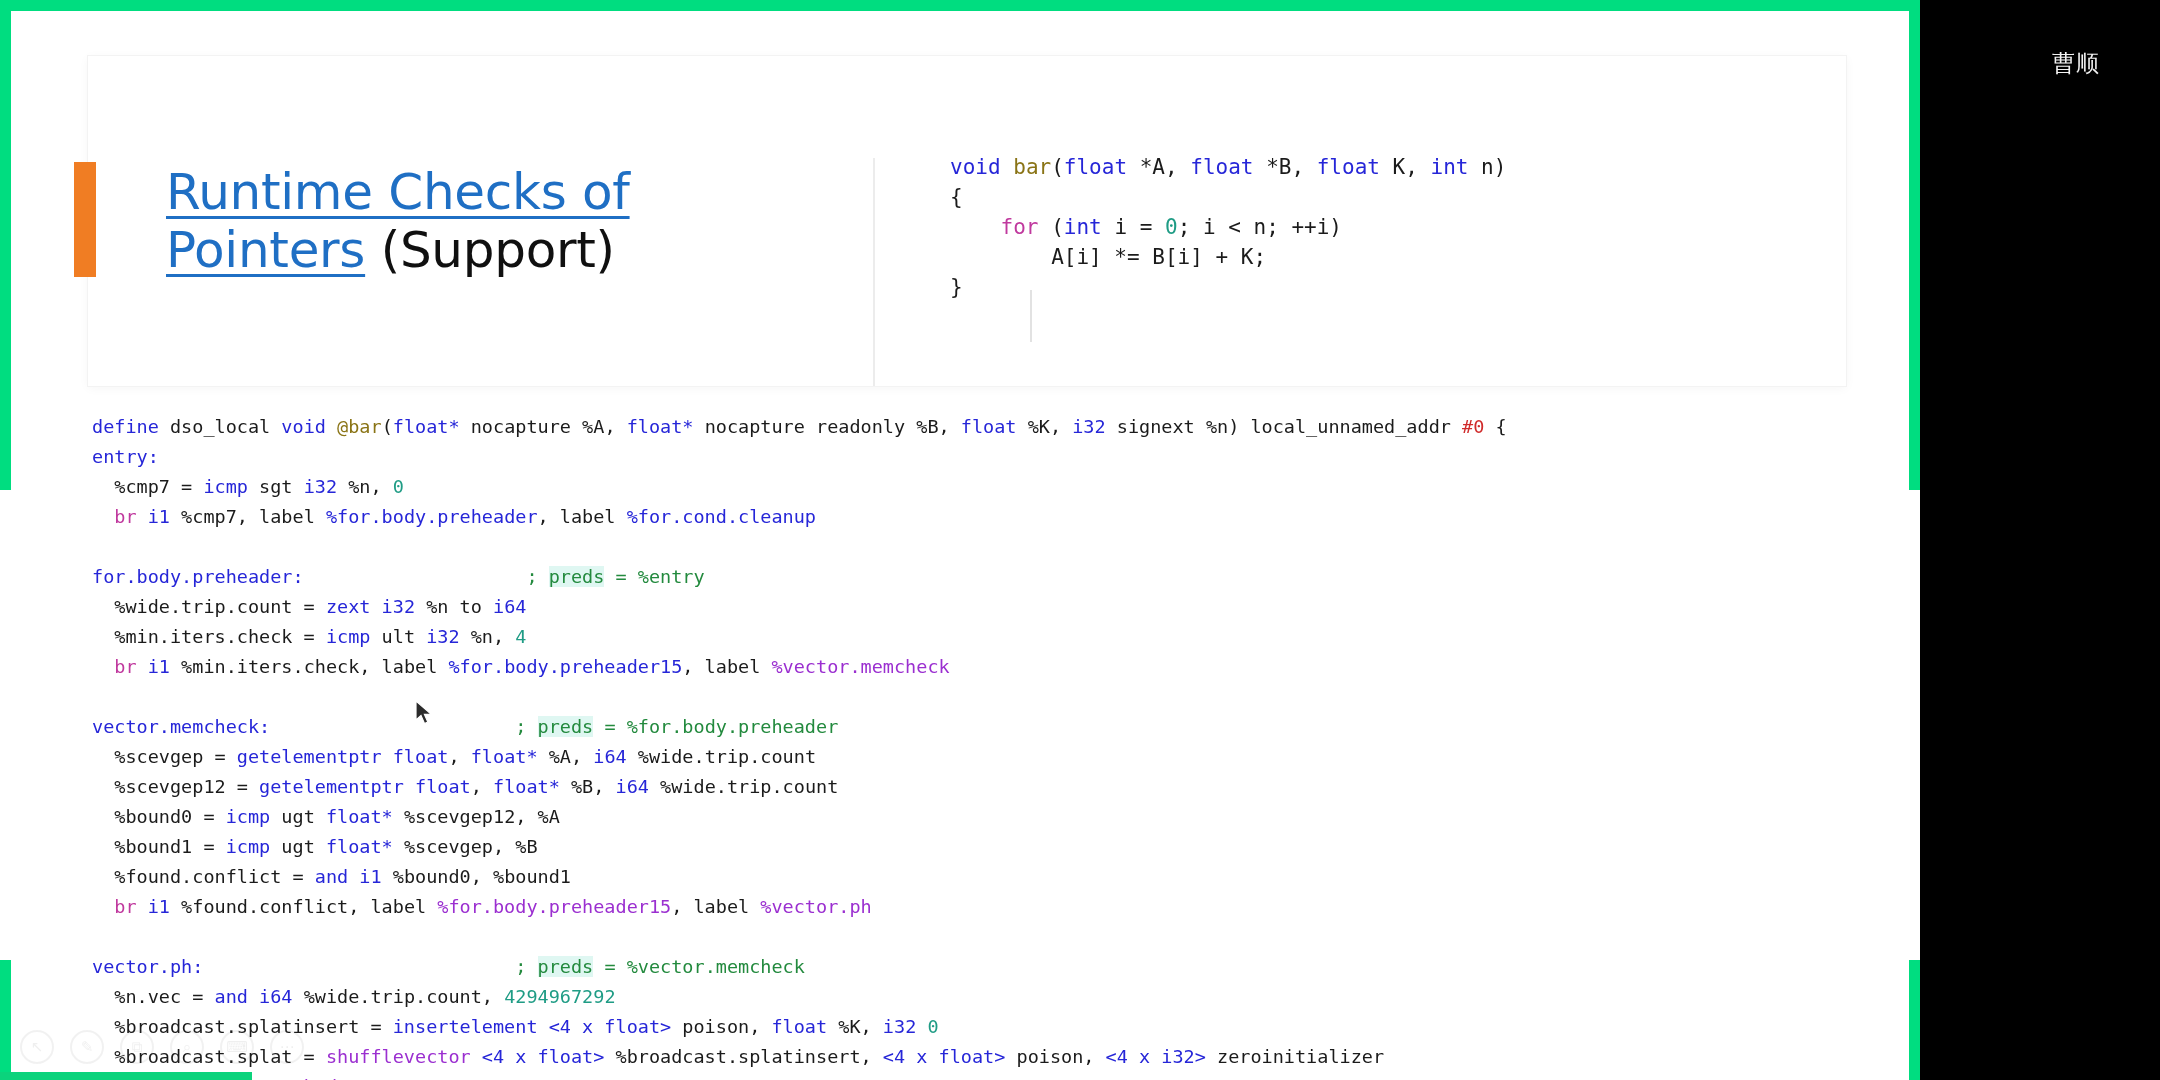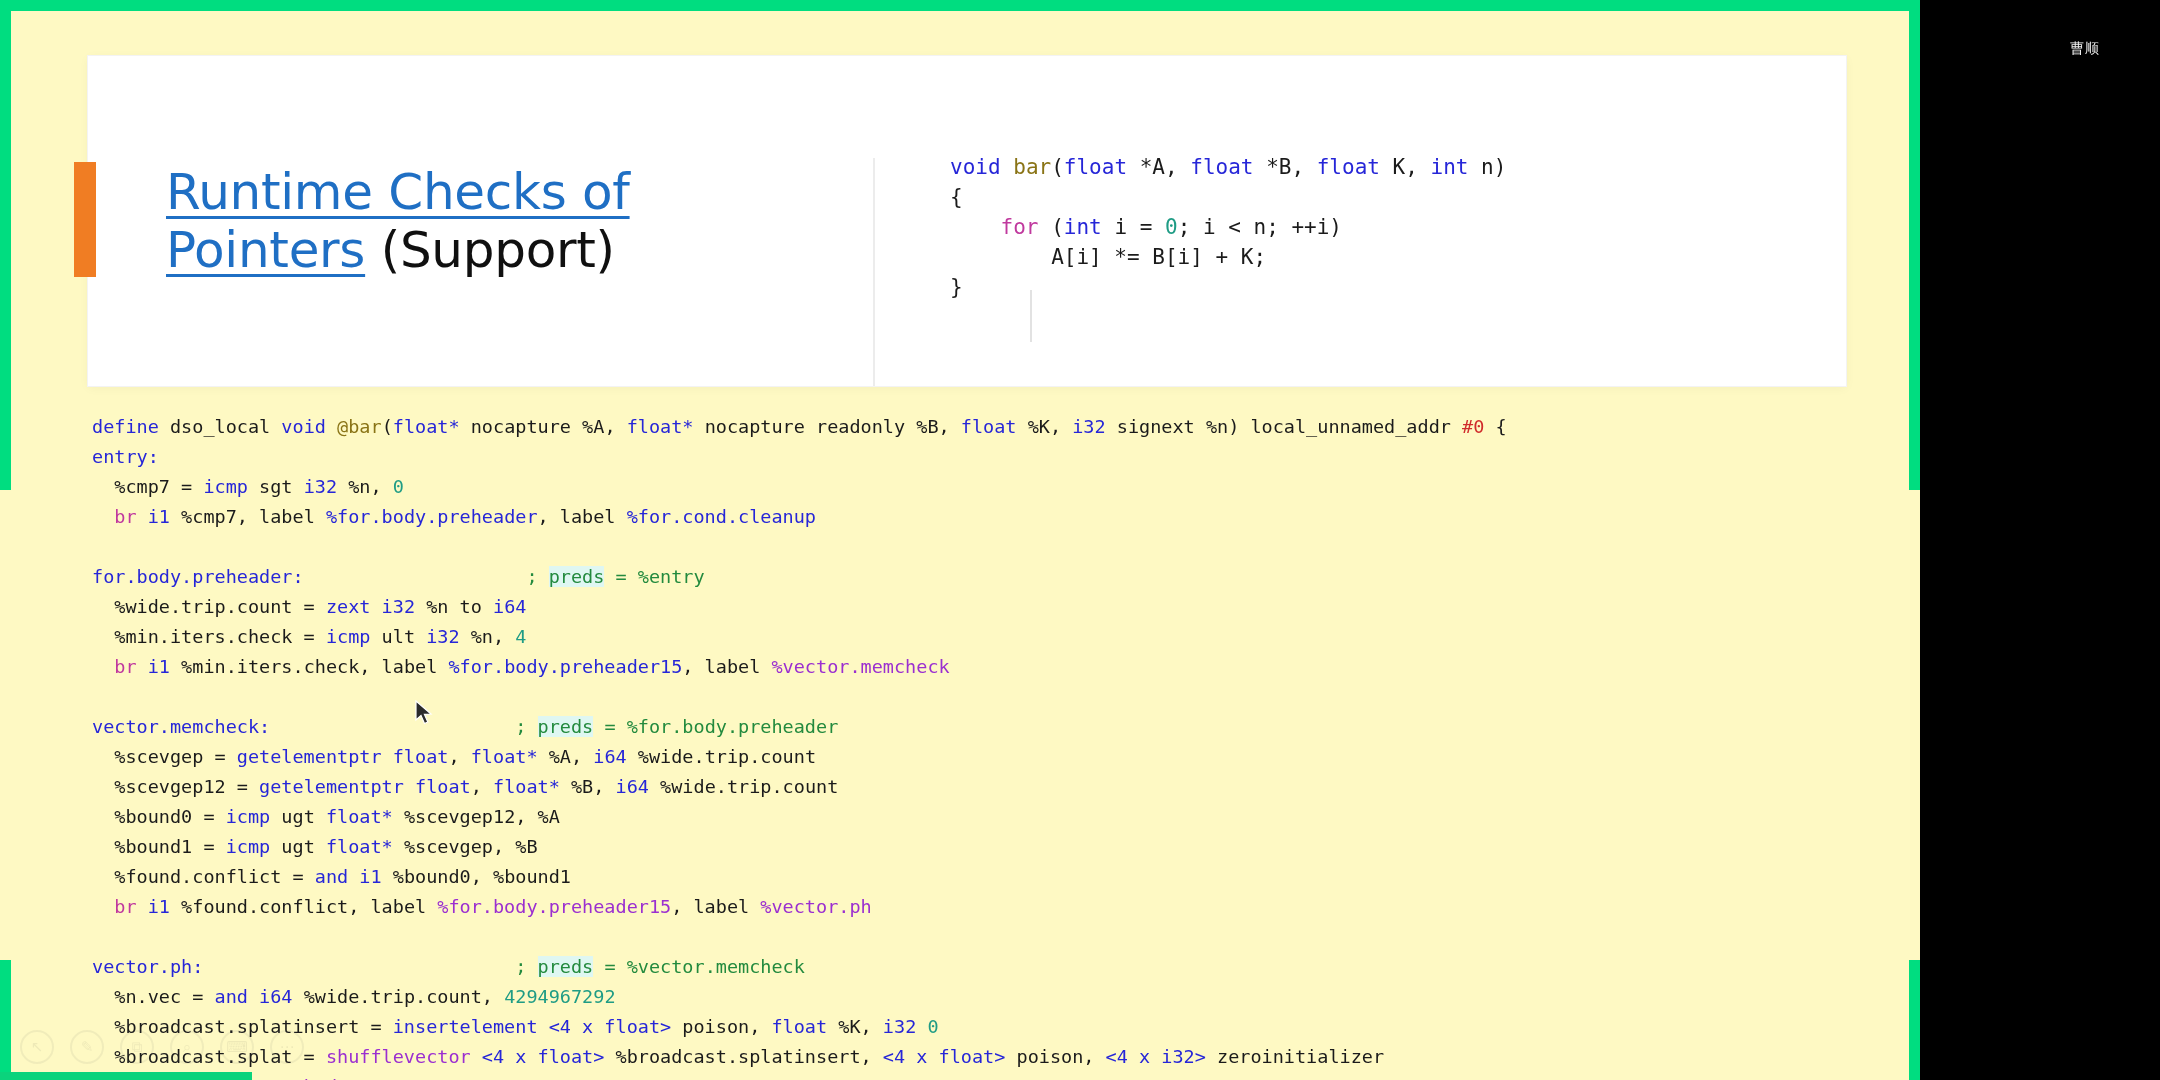--- a/index.html
+++ b/index.html
@@ -9,35 +9,35 @@
     font-family:"Liberation Sans", sans-serif;
     overflow:hidden;
   }
 
   
   #stage { position:relative; width:2160px; height:1080px; background:#000; }
 
   #slide {
     position:absolute; left:0; top:0;
     width:1920px; height:1080px;
-    background:#fef9c3;
+    background:#ffffff;
   }
 
   
   .frame-edge { position:absolute; background:#00dd80; }
   #frame-top    { left:0;    top:0;    width:1920px; height:11px; }
   #frame-left   { left:0;    top:0;    width:11px;   height:490px; }
   #frame-right  { left:1909px; top:0;  width:11px;   height:490px; }
   #frame-bl-corner { left:0; top:960px; width:11px; height:120px; }
   #frame-br-corner { left:1909px; top:960px; width:11px; height:120px; }
 
   
   #presenter-name {
-    position:absolute; right:60px; top:40px;
-    color:#f2f2f2; font-size:14px; letter-spacing:1px;
+    position:absolute; right:60px; top:48px;
+    color:#f2f2f2; font-size:23px; letter-spacing:1px;
     font-family:"DejaVu Sans", sans-serif;
   }
 
   
   #header-card {
     position:absolute; left:88px; top:56px;
     width:1758px; height:330px;
     background:#ffffff;
     box-shadow:0 0 0 1px #f3f3f3, 0 2px 10px rgba(0,0,0,.045);
     display:flex; align-items:stretch;

